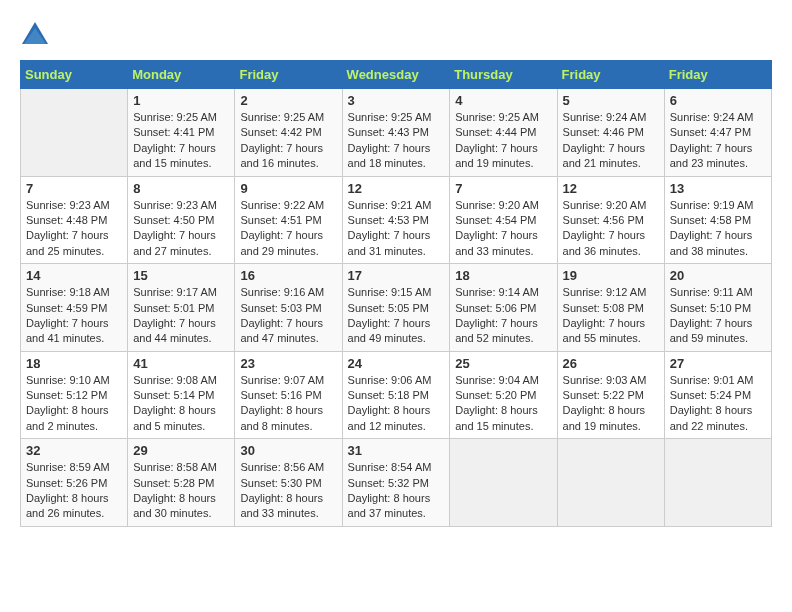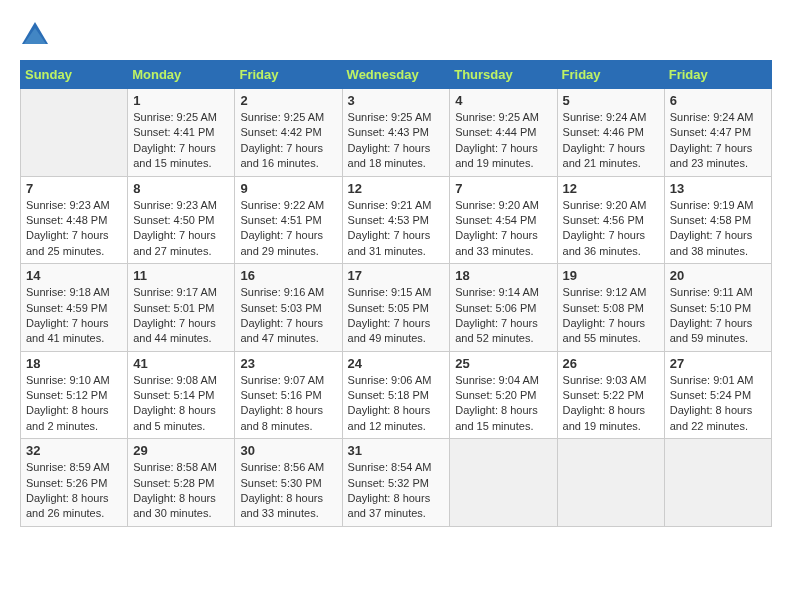--- a/index.html
+++ b/index.html
@@ -183,21 +183,21 @@
           <span class="day-num">13</span>
           <div class="day-info">Sunrise: 9:19 AM<br>Sunset: 4:58 PM<br>Daylight: 7 hours and 38 minutes.</div>
         </td>
       </tr>
       <tr>
         <td>
           <span class="day-num">14</span>
           <div class="day-info">Sunrise: 9:18 AM<br>Sunset: 4:59 PM<br>Daylight: 7 hours and 41 minutes.</div>
         </td>
         <td>
-          <span class="day-num">11</span>
+          <span class="day-num">15</span>
           <div class="day-info">Sunrise: 9:17 AM<br>Sunset: 5:01 PM<br>Daylight: 7 hours and 44 minutes.</div>
         </td>
         <td>
           <span class="day-num">16</span>
           <div class="day-info">Sunrise: 9:16 AM<br>Sunset: 5:03 PM<br>Daylight: 7 hours and 47 minutes.</div>
         </td>
         <td>
           <span class="day-num">17</span>
           <div class="day-info">Sunrise: 9:15 AM<br>Sunset: 5:05 PM<br>Daylight: 7 hours and 49 minutes.</div>
         </td>

